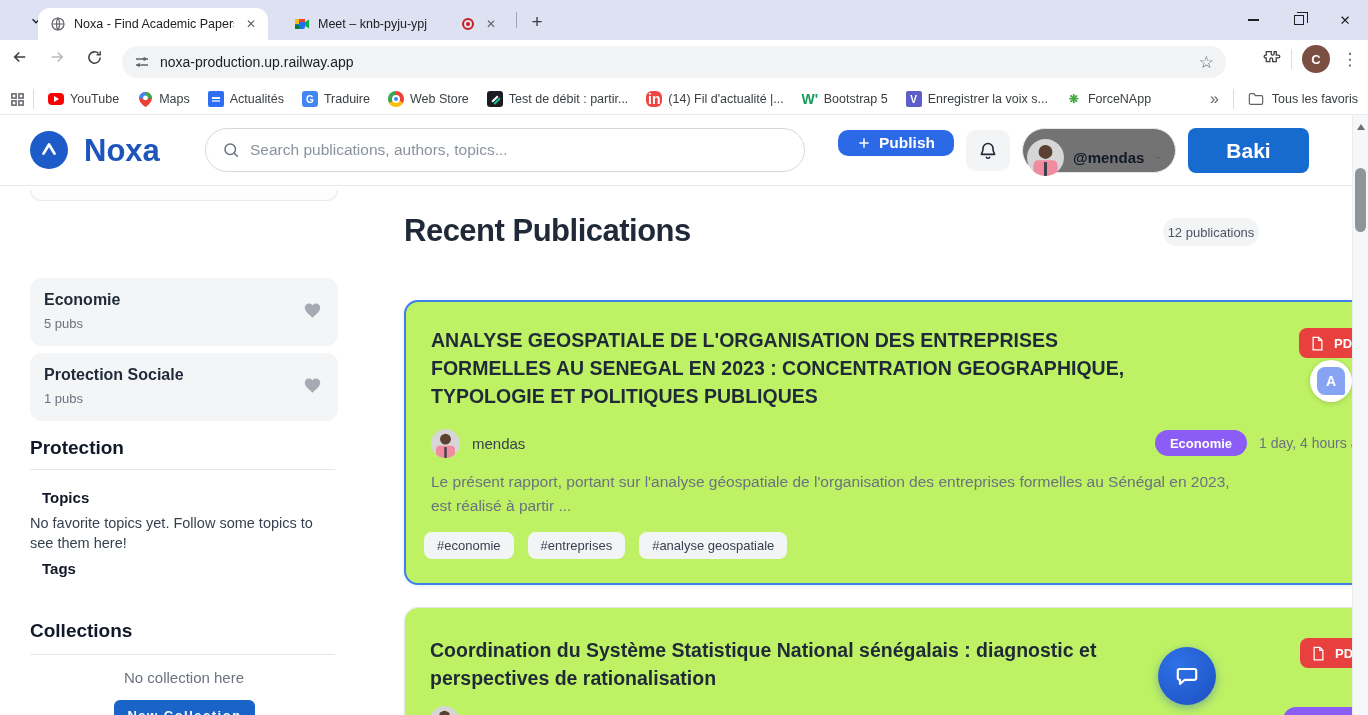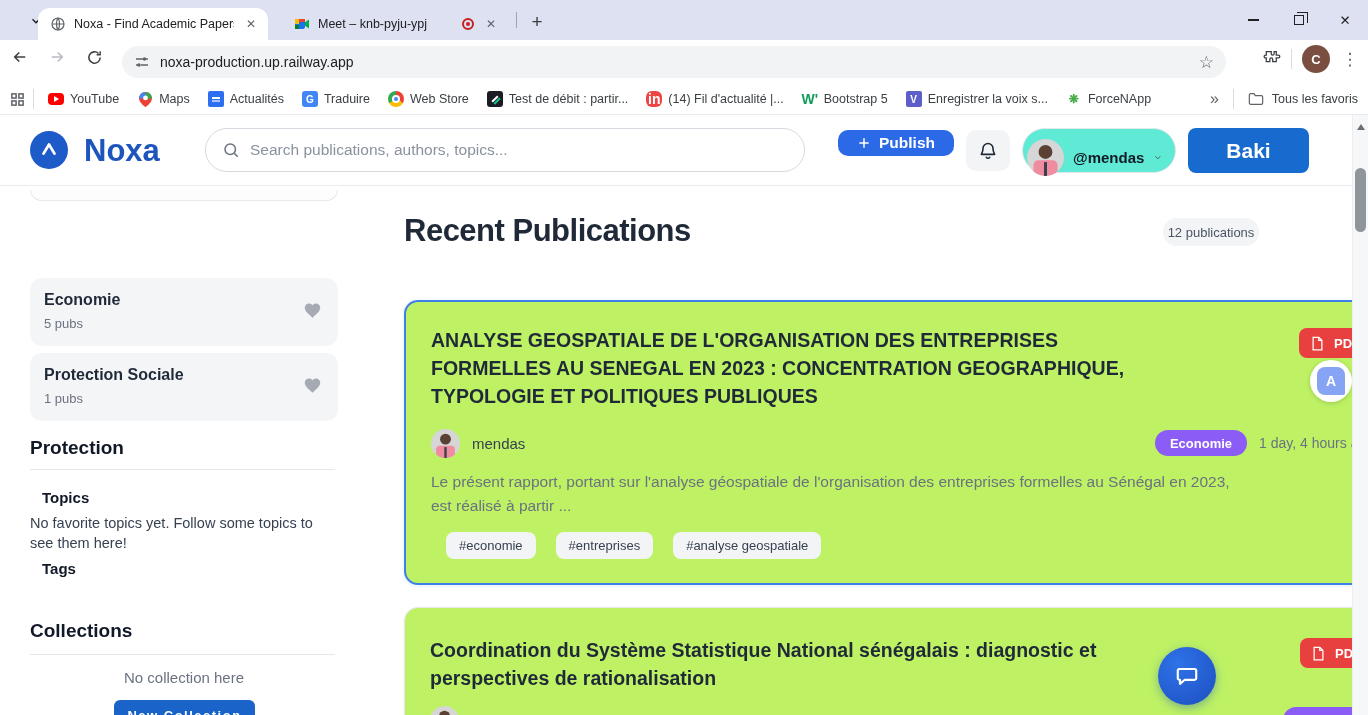--- a/index.html
+++ b/index.html
@@ -62,21 +62,21 @@
   .page { position:absolute; top:115px; left:0; width:1368px; height:600px; background:#fff; overflow:hidden; }
 
   .site-header { position:absolute; top:0; left:0; width:1368px; height:71px; background:#fff; border-bottom:1px solid #e8eaef; }
   .logo-mark { position:absolute; left:30px; top:16px; width:38px; height:38px; border-radius:50%; background:#1d5bc8; display:flex; align-items:center; justify-content:center; }
   .brand { position:absolute; left:84px; top:18px; font-size:31px; font-weight:700; color:#1d55bd; }
   .search-box { position:absolute; left:205px; top:13px; width:600px; height:44px; border:1px solid #d6dae0; border-radius:22px; display:flex; align-items:center; padding:0 16px; gap:10px; background:#fff; }
   .search-input { border:none; outline:none; flex:1; font-size:15.5px; color:#111827; font-family:"Liberation Sans",sans-serif; }
   .search-input::placeholder { color:#8a929e; }
   .publish-btn { position:absolute; left:838px; top:15px; width:116px; height:26px; background:#2b69e6; color:#fff; border:none; border-radius:10px; font-size:15.5px; font-weight:600; cursor:pointer; display:flex; align-items:center; justify-content:center; gap:8px; }
   .bell-btn { position:absolute; left:966px; top:15px; width:44px; height:41px; background:#f3f4f6; border:none; border-radius:10px; cursor:pointer; display:flex; align-items:center; justify-content:center; }
-  .user-pill { position:absolute; left:1022px; top:13px; width:154px; height:45px; border:1px solid #e5e7eb; border-radius:23px; background:#5eead4; display:flex; align-items:center; padding:14px 12px 0 4px; gap:9px; cursor:pointer; }
+  .user-pill { position:absolute; left:1022px; top:13px; width:154px; height:45px; border:1px solid #e5e7eb; border-radius:23px; background:#737373; display:flex; align-items:center; padding:14px 12px 0 4px; gap:9px; cursor:pointer; }
   .avatar { width:37px; height:37px; border-radius:50%; overflow:hidden; flex:none; }
   .avatar svg { display:block; width:100%; height:100%; }
   .user-name { font-size:15px; font-weight:600; color:#111827; flex:1; }
   .baki-btn { position:absolute; left:1188px; top:13px; width:121px; height:45px; background:#176bce; color:#fff; border:none; border-radius:8px; font-size:21px; font-weight:700; cursor:pointer; }
 
   .sidebar { position:absolute; left:30px; top:71px; width:308px; }
   .card-sliver { position:absolute; top:4px; left:0; width:308px; height:11px; border:1px solid #e7e9ee; border-top:none; border-radius:0 0 12px 12px; background:#fdfdfe; }
   .topic-card { position:absolute; left:0; width:308px; height:68px; background:#f4f5f7; border-radius:12px; cursor:pointer; }
   .topic-card .t-name { position:absolute; left:14px; top:13px; font-size:16px; font-weight:600; color:#1f2937; }
   .topic-card .t-count { position:absolute; left:14px; top:38px; font-size:13px; color:#6b7280; }
@@ -98,21 +98,21 @@
   .pub-card.second .pub-title { top:28px; width:690px; }
   .pdf-btn { position:absolute; right:26px; top:26px; width:73px; height:30px; background:#e8403f; border:none; border-radius:8px; color:#fff; font-size:13px; font-weight:700; display:flex; align-items:center; justify-content:center; gap:10px; cursor:pointer; }
   .pub-card.second .pdf-btn { top:30px; }
   .byline { position:absolute; left:25px; top:125px; right:24px; height:32px; display:flex; align-items:center; gap:12px; }
   .pub-card.second .byline { top:96px; }
   .byline .avatar { width:29px; height:29px; }
   .author-name { font-size:15px; font-weight:500; color:#374151; flex:1; }
   .cat-badge { height:26px; padding:0 15px; background:#8b5cf6; border-radius:13px; color:#fff; font-size:13px; font-weight:600; display:flex; align-items:center; cursor:pointer; }
   .pub-time { font-size:14px; color:#6b7280; }
   .excerpt { position:absolute; left:25px; top:168px; width:800px; font-size:15.5px; color:#6b7280; line-height:24px; }
-  .tags-row { position:absolute; left:40px; top:230px; display:flex; gap:20px; }
+  .tags-row { position:absolute; left:18px; top:230px; display:flex; gap:14px; }
   .tag-pill { height:27px; padding:0 13px; background:#f3f4f6; border-radius:8px; font-size:13px; color:#374151; display:flex; align-items:center; cursor:pointer; }
 
   .translate-fab { position:absolute; left:1310px; top:245px; width:42px; height:42px; background:#fff; border:none; border-radius:50%; box-shadow:0 1px 5px rgba(0,0,0,.18); display:flex; align-items:center; justify-content:center; cursor:pointer; }
   .translate-glyph { width:28px; height:28px; background:#87a3f3; border-radius:8px 8px 2px 8px; color:#fff; font-size:14px; font-weight:700; display:flex; align-items:center; justify-content:center; }
   .chat-fab { position:absolute; left:1158px; top:532px; width:58px; height:58px; border:none; border-radius:50%; background:radial-gradient(circle at 35% 30%, #2f72e8, #1c4fc0); box-shadow:0 3px 10px rgba(28,79,192,.4); cursor:pointer; display:flex; align-items:center; justify-content:center; }
 
   .scrollbar { position:absolute; left:1352px; top:0; width:16px; height:600px; background:#f6f7f9; border-left:1px solid #ebedf0; }
   .sb-arrow { position:absolute; left:4px; top:9px; width:0; height:0; border-left:4px solid transparent; border-right:4px solid transparent; border-bottom:6px solid #6a6f75; }
   .sb-thumb { position:absolute; left:2px; top:53px; width:11px; height:64px; background:#90959b; border-radius:6px; cursor:pointer; }
 </style>

